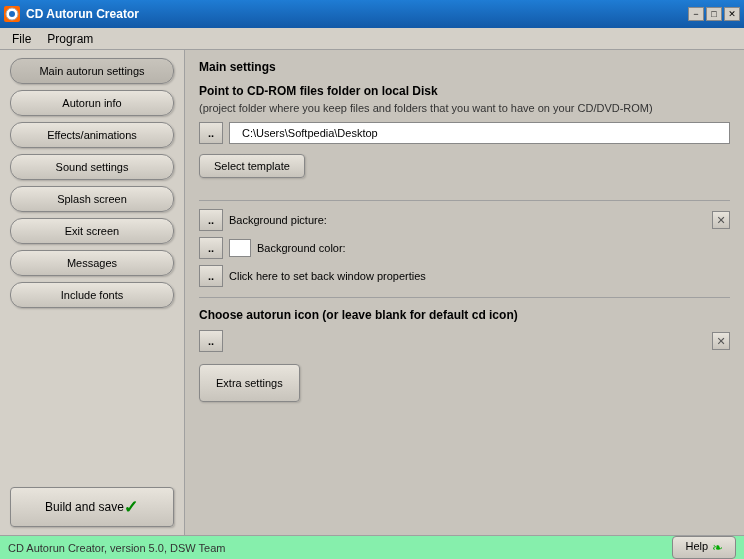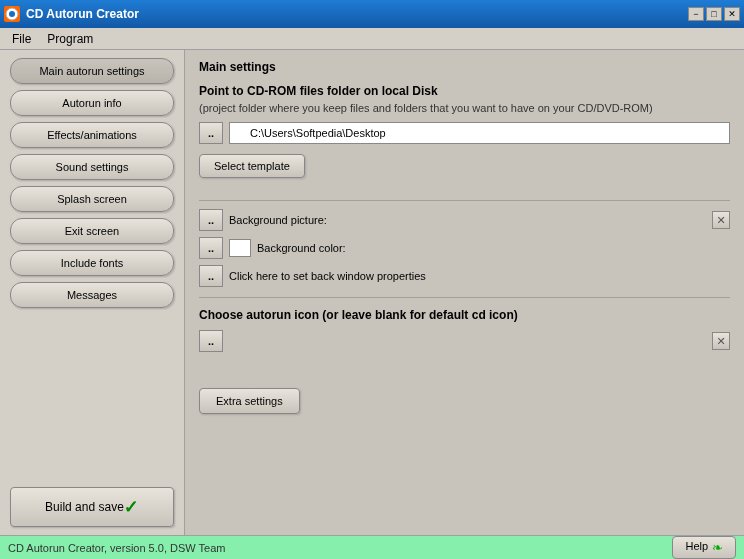--- a/index.html
+++ b/index.html
@@ -170,21 +170,21 @@
       cursor: pointer;
       font-size: 10px;
       flex-shrink: 0;
     }
 
     .path-input {
       flex: 1;
       height: 22px;
       border: 1px solid #888;
       background: white;
-      padding: 2px 20px;
+      padding: 2px 12px;
       font-size: 11px;
       color: #000;
     }
 
     .template-btn {
       padding: 5px 14px;
       background: linear-gradient(to bottom, #e8e4dc, #c8c4bc);
       border: 1px solid #888;
       border-radius: 4px;
       cursor: pointer;
@@ -234,41 +234,41 @@
 
     .color-swatch {
       width: 22px;
       height: 18px;
       background: white;
       border: 1px solid #888;
     }
 
     .icon-section {
       margin-top: 10px;
+      margin-bottom: 0;
+    }
+    .icon-section-label {
+      font-size: 12px;
+      font-weight: bold;
       margin-bottom: 8px;
     }
-    .icon-section-label {
-      font-size: 12px;
-      font-weight: bold;
-      margin-bottom: 8px;
-    }
     .icon-row {
       display: flex;
       align-items: center;
       gap: 6px;
     }
 
     .extra-btn {
-      padding: 6px 16px;
+      padding: 12px 16px;
       background: linear-gradient(to bottom, #e8e4dc, #c8c4bc);
       border: 1px solid #888;
       border-radius: 4px;
       cursor: pointer;
       font-size: 11px;
-      margin-top: 28px;
+      margin-top: 12px;
       box-shadow: 1px 1px 2px rgba(0,0,0,0.15);
     }
 
     
     .status-bar {
       height: 24px;
       background: #86efac;
       border-top: 1px solid #a0a0a0;
       display: flex;
       align-items: center;
@@ -325,22 +325,22 @@
 
 <div class="main-layout">
 
   <div class="sidebar">
     <button class="sidebar-btn active">Main autorun settings</button>
     <button class="sidebar-btn">Autorun info</button>
     <button class="sidebar-btn">Effects/animations</button>
     <button class="sidebar-btn">Sound settings</button>
     <button class="sidebar-btn">Splash screen</button>
     <button class="sidebar-btn">Exit screen</button>
+    <button class="sidebar-btn">Messages</button>
     <button class="sidebar-btn">Include fonts</button>
-    <button class="sidebar-btn">Messages</button>
     <button class="build-btn">
       <span>Build and save</span>
       <span class="checkmark-icon">✓</span>
     </button>
   </div>
 
   <div class="content-area">
 
     <div class="section-title">Main settings</div>
 

